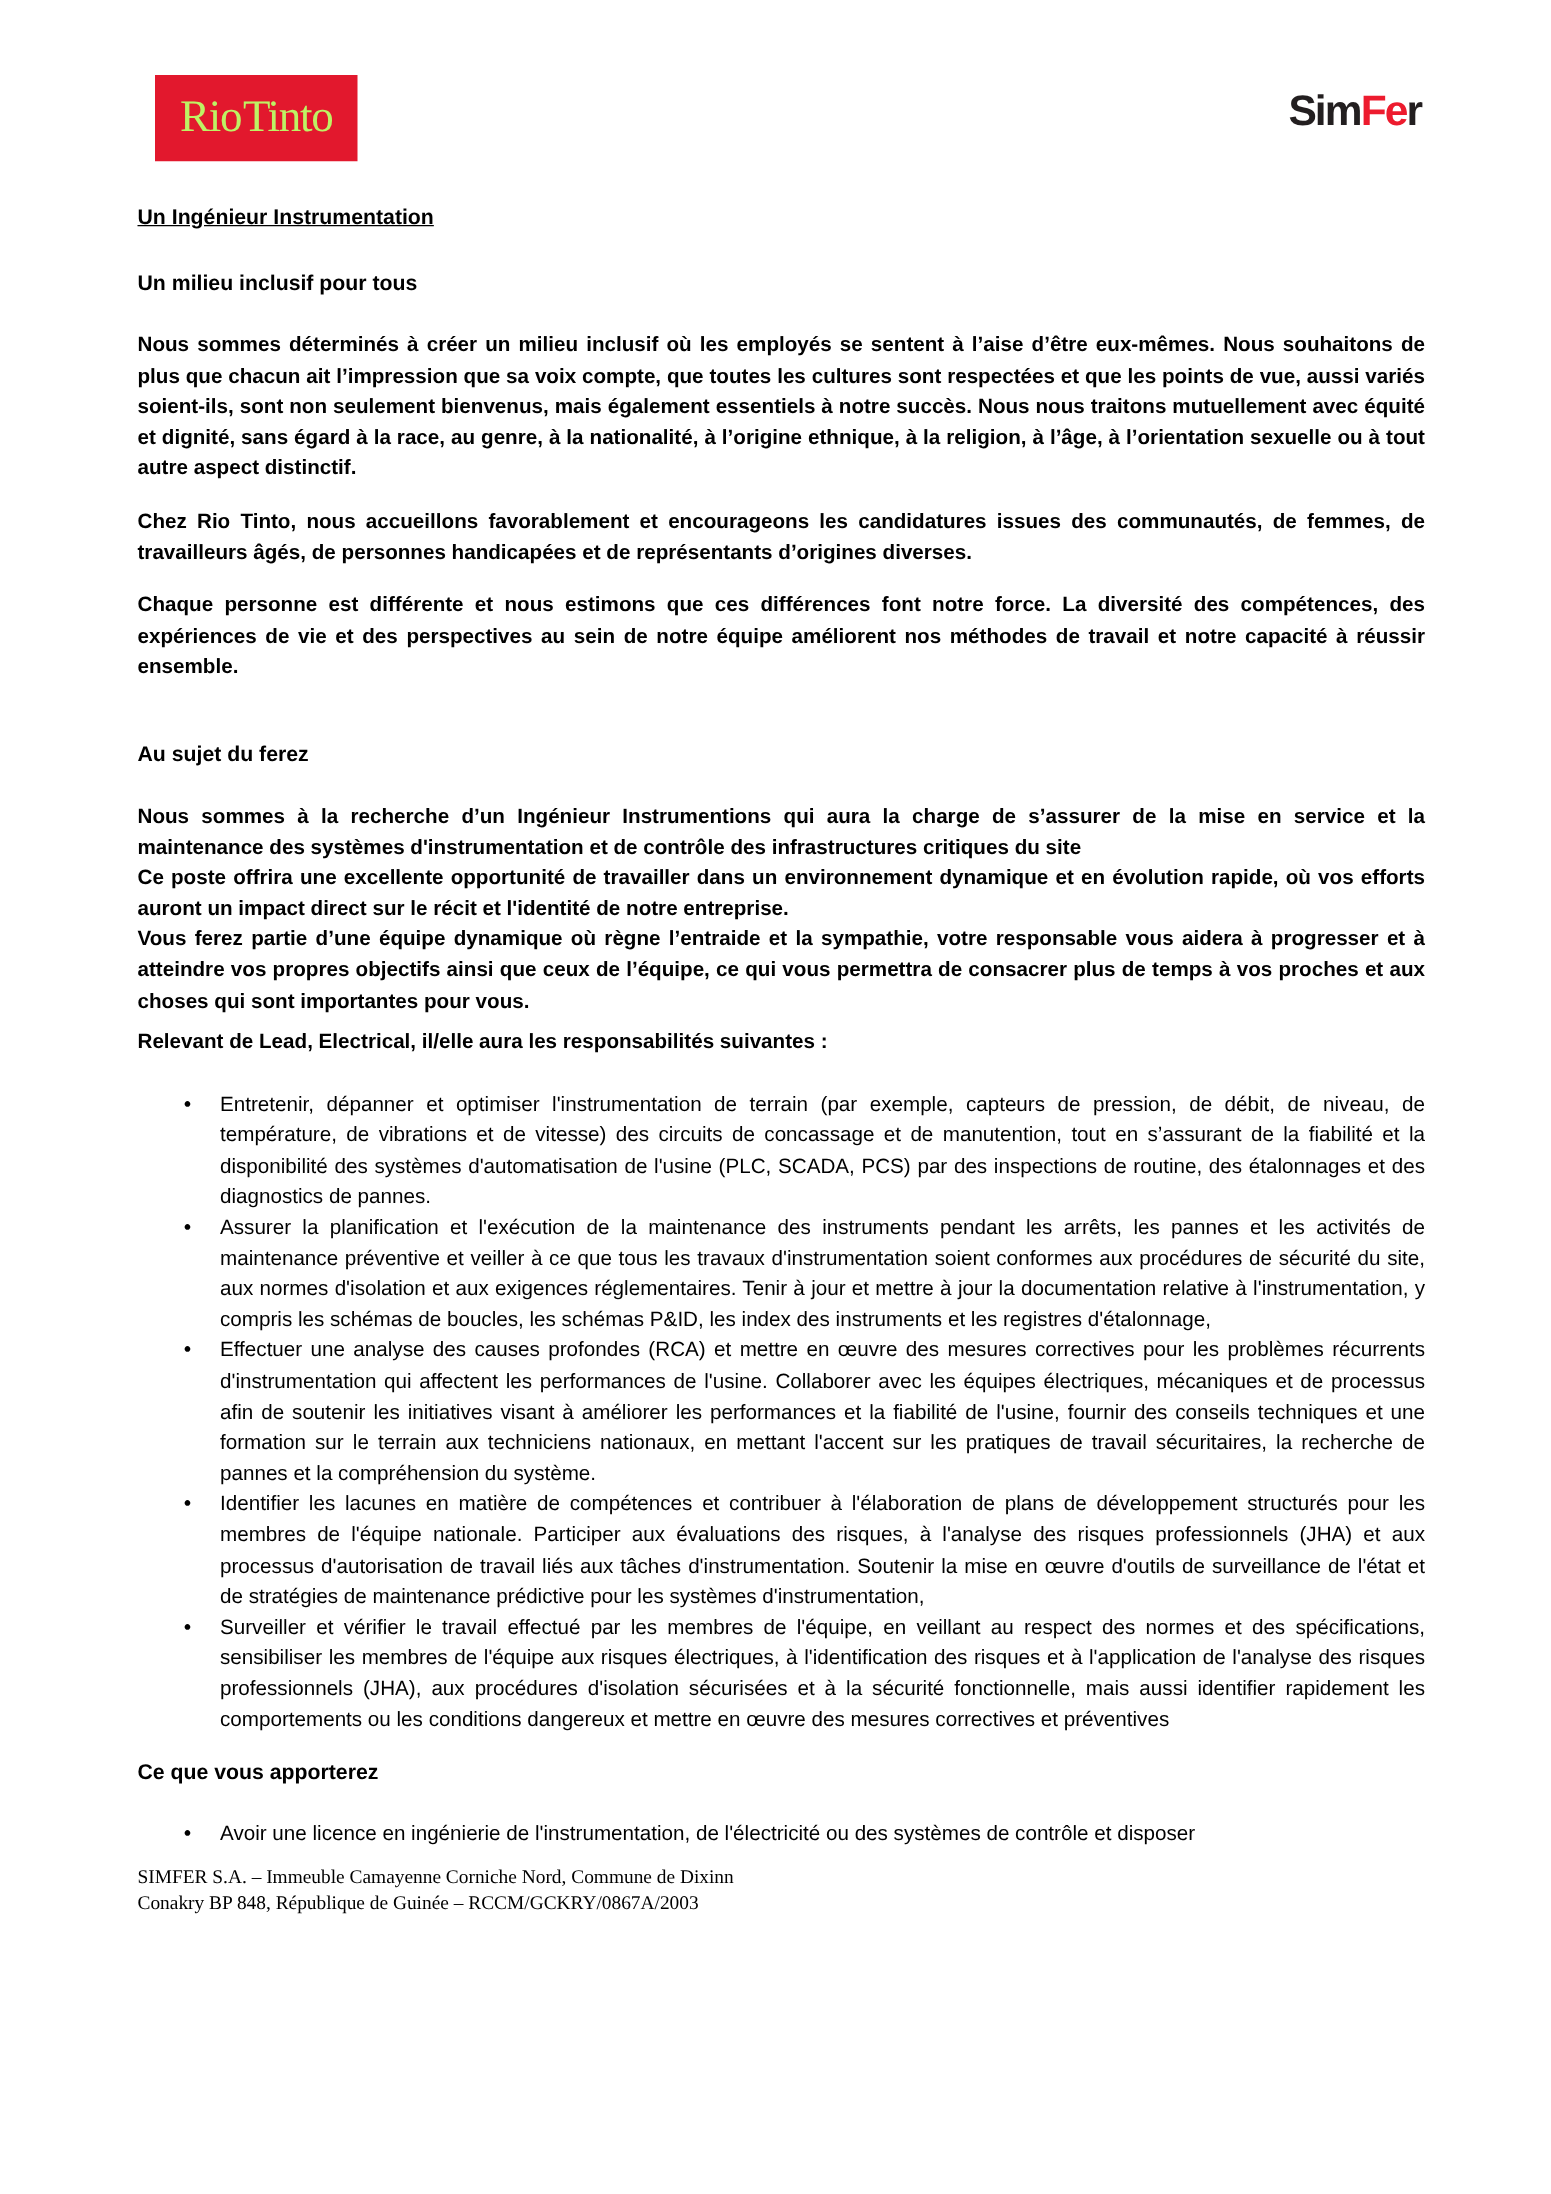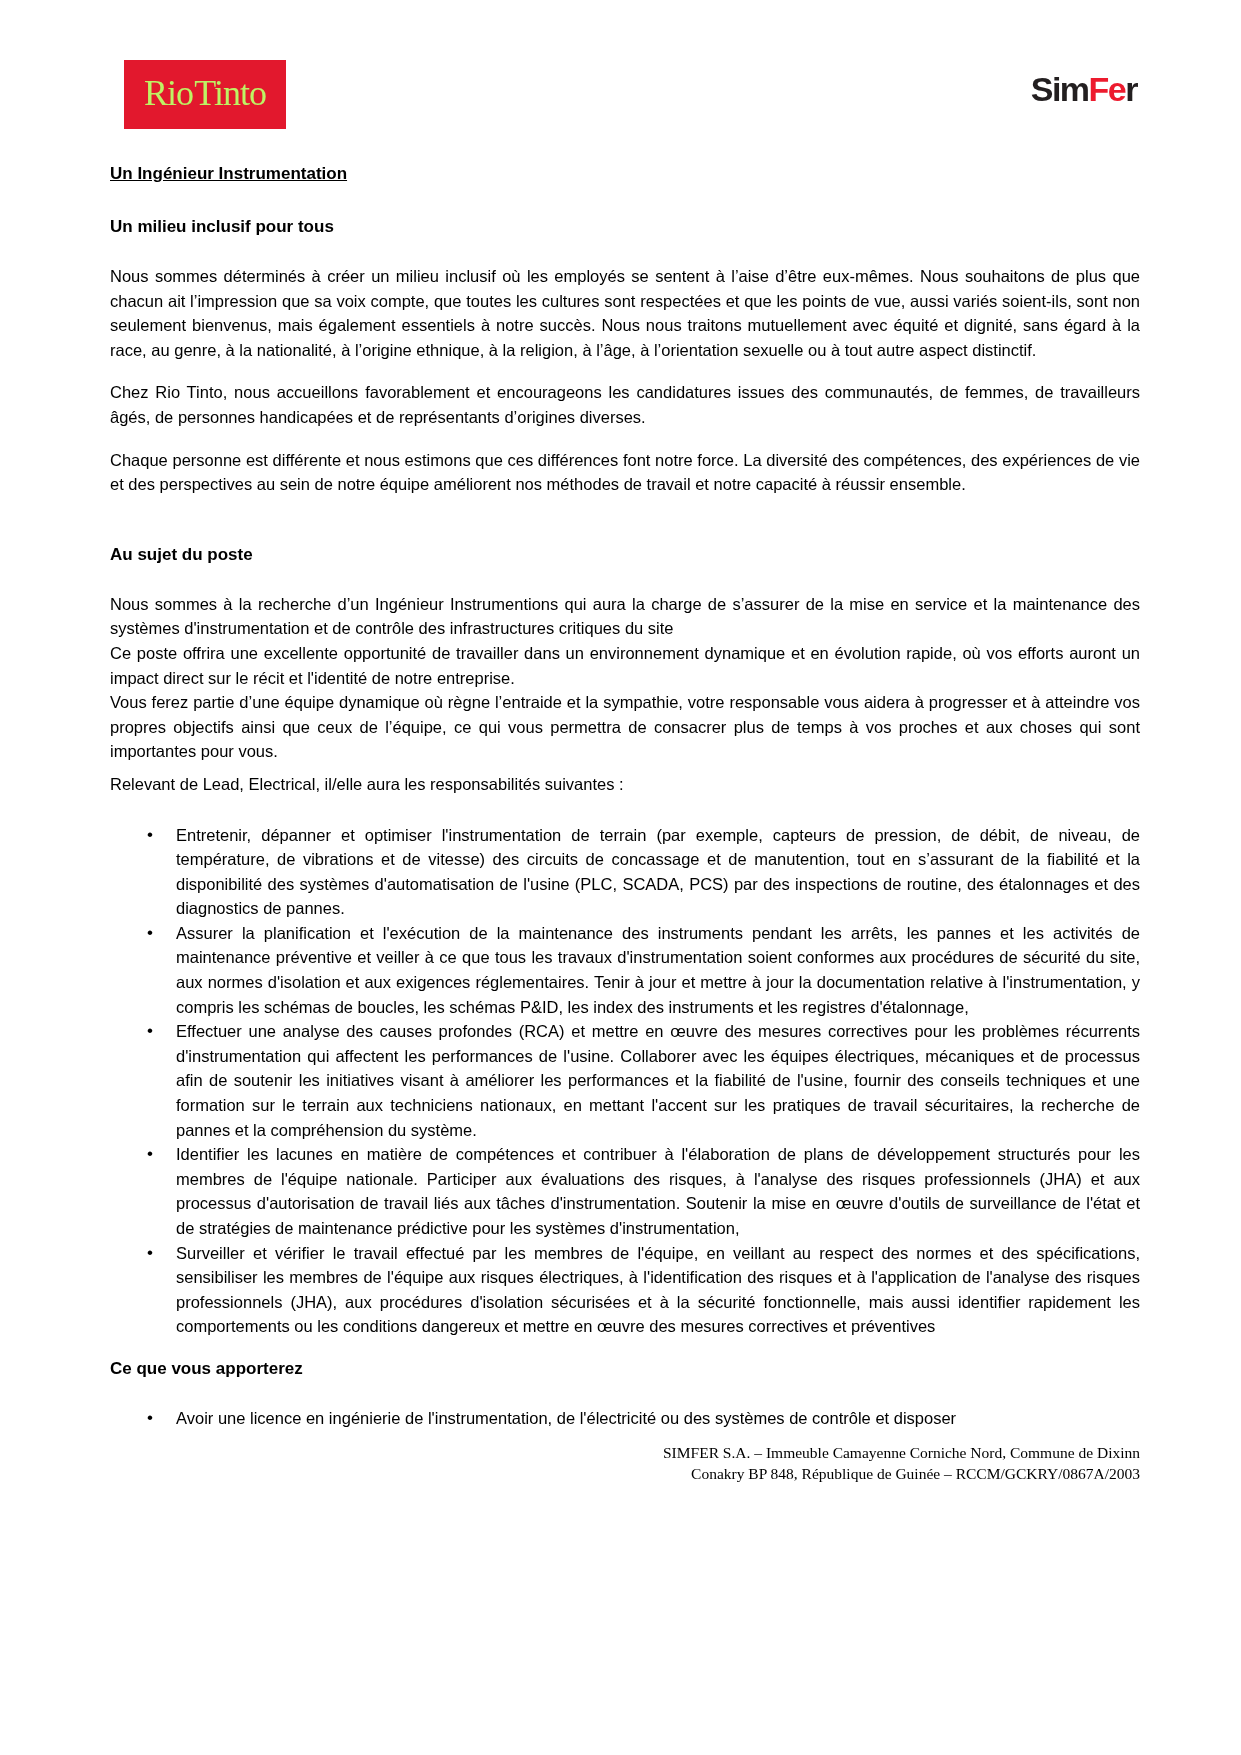--- a/index.html
+++ b/index.html
@@ -64,20 +64,21 @@
   #h-inclusive { margin-top: 31px; }
   #h-about     { margin-top: 47px; }
   #h-bring     { margin-top: 19px; }
 
   
   p.body-text {
     font-size: 16.5px;
     line-height: 24.6px;
     text-align: justify;
     margin: 0 0 18px 0;
+    font-weight: bold;
   }
   p.first-after-heading { margin-top: 26px; }
   p.tight { margin-bottom: 0; }
   p.single { margin-bottom: 0; text-align: left; }
   #p-location { margin-top: 17px; }
   #p-reporting { margin-top: 8px; }
 
   
   ul.bullets {
     list-style: none;
@@ -96,21 +97,21 @@
     content: "\2022";
     position: absolute;
     left: 37px;
     top: 0;
     font-size: 17px;
   }
 
   
   .footer {
     margin-top: 11px;
-    text-align: right;
+    text-align: left;
     font-family: "Liberation Serif", serif;
     font-size: 15.5px;
     line-height: 21.5px;
   }
 </style>
 </head>
 <body>
 
 <div class="page">
 
@@ -123,21 +124,21 @@
 
   <div class="content">
 
     <h1 class="doc-title">Un Ingénieur Instrumentation</h1>
 
     <h2 class="sec-heading" id="h-inclusive">Un milieu inclusif pour tous</h2>
     <p class="body-text first-after-heading">Nous sommes déterminés à créer un milieu inclusif où les employés se sentent à l’aise d’être eux-mêmes. Nous souhaitons de plus que chacun ait l’impression que sa voix compte, que toutes les cultures sont respectées et que les points de vue, aussi variés soient-ils, sont non seulement bienvenus, mais également essentiels à notre succès. Nous nous traitons mutuellement avec équité et dignité, sans égard à la race, au genre, à la nationalité, à l’origine ethnique, à la religion, à l’âge, à l’orientation sexuelle ou à tout autre aspect distinctif.</p>
     <p class="body-text">Chez Rio Tinto, nous accueillons favorablement et encourageons les candidatures issues des communautés, de femmes, de travailleurs âgés, de personnes handicapées et de représentants d’origines diverses.</p>
     <p class="body-text">Chaque personne est différente et nous estimons que ces différences font notre force. La diversité des compétences, des expériences de vie et des perspectives au sein de notre équipe améliorent nos méthodes de travail et notre capacité à réussir ensemble.</p>
 
-    <h2 class="sec-heading" id="h-about">Au sujet du poste</h2>
+    <h2 class="sec-heading" id="h-about">Au sujet du ferez</h2>
     <p class="body-text first-after-heading tight">Nous sommes à la recherche d’un Ingénieur Instrumentions qui aura la charge de s’assurer de la mise en service et la maintenance des systèmes d'instrumentation et de contrôle des infrastructures critiques du site</p>
     <p class="body-text tight">Ce poste offrira une excellente opportunité de travailler dans un environnement dynamique et en évolution rapide, où vos efforts auront un impact direct sur le récit et l'identité de notre entreprise.</p>
     <p class="body-text tight">Vous ferez partie d’une équipe dynamique où règne l’entraide et la sympathie, votre responsable vous aidera à progresser et à atteindre vos propres objectifs ainsi que ceux de l’équipe, ce qui vous permettra de consacrer plus de temps à vos proches et aux choses qui sont importantes pour vous.</p>
 
     <p class="body-text single" id="p-reporting">Relevant de Lead, Electrical, il/elle aura les responsabilités suivantes :</p>
 
     <ul class="bullets">
       <li>Entretenir, dépanner et optimiser l'instrumentation de terrain (par exemple, capteurs de pression, de débit, de niveau, de température, de vibrations et de vitesse) des circuits de concassage et de manutention, tout en s’assurant de la fiabilité et la disponibilité des systèmes d'automatisation de l'usine (PLC, SCADA, PCS) par des inspections de routine, des étalonnages et des diagnostics de pannes.</li>
       <li>Assurer la planification et l'exécution de la maintenance des instruments pendant les arrêts, les pannes et les activités de maintenance préventive et veiller à ce que tous les travaux d'instrumentation soient conformes aux procédures de sécurité du site, aux normes d'isolation et aux exigences réglementaires. Tenir à jour et mettre à jour la documentation relative à l'instrumentation, y compris les schémas de boucles, les schémas P&amp;ID, les index des instruments et les registres d'étalonnage,</li>
       <li>Effectuer une analyse des causes profondes (RCA) et mettre en œuvre des mesures correctives pour les problèmes récurrents d'instrumentation qui affectent les performances de l'usine. Collaborer avec les équipes électriques, mécaniques et de processus afin de soutenir les initiatives visant à améliorer les performances et la fiabilité de l'usine, fournir des conseils techniques et une formation sur le terrain aux techniciens nationaux, en mettant l'accent sur les pratiques de travail sécuritaires, la recherche de pannes et la compréhension du système.</li>

